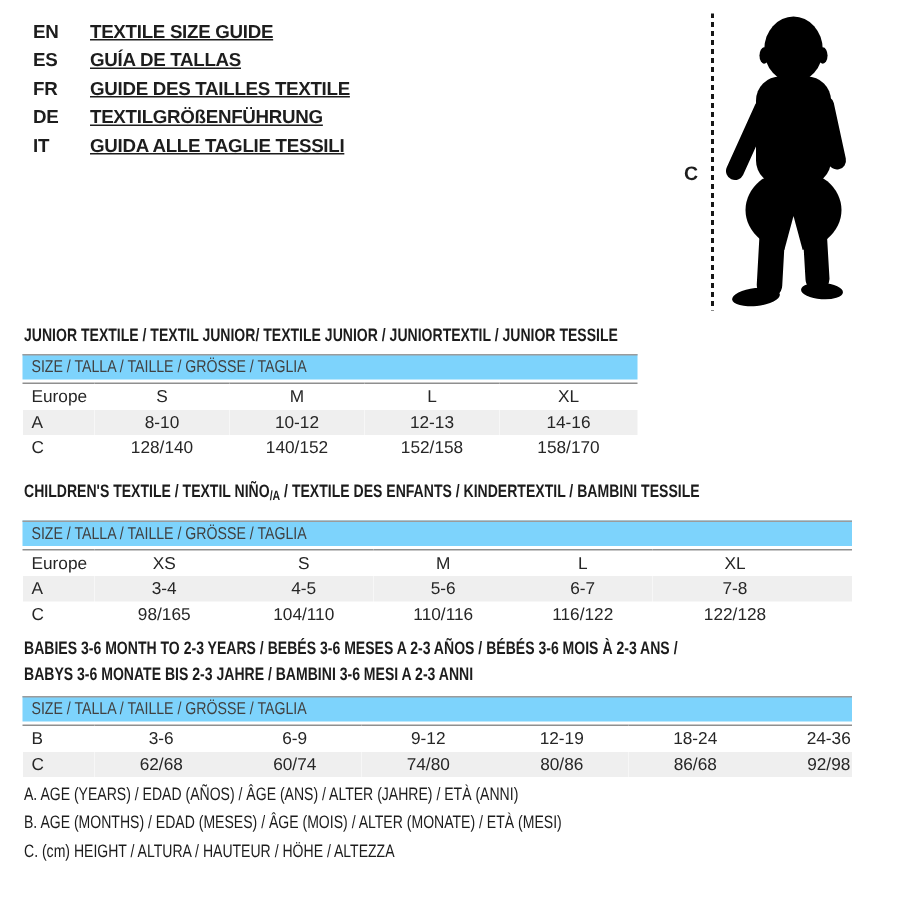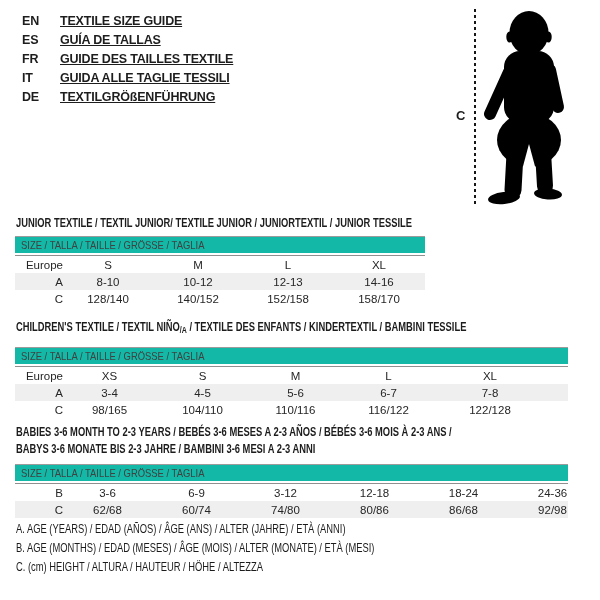--- a/index.html
+++ b/index.html
@@ -23,30 +23,30 @@
   .cond{display:inline-block;transform:scaleX(0.78);transform-origin:0 50%;white-space:nowrap;}
   .tbl-title{
     position:absolute;font-weight:bold;font-size:12px;color:#1c1c1c;
     white-space:nowrap;transform:scaleX(0.78);transform-origin:0 0;line-height:16px;
   }
   .tbl-title .sub{font-size:9px;vertical-align:-2px;}
   .t3-title-line{line-height:17px;}
   
   .tblwrap{position:absolute;}
   .size-bar{
-    height:17px;line-height:17px;background:#14b8a6;border-top:1px solid #9b9b9b;
+    height:17px;line-height:17px;background:#7dd3fc;border-top:1px solid #9b9b9b;
     padding-left:6px;font-size:11.5px;color:#414141;margin-bottom:2px;box-sizing:border-box;
   }
   .size-bar .cond{transform:scaleX(0.82);}
   table.size-table{
     border-collapse:collapse;table-layout:fixed;width:100%;
     border-top:1px solid #8f8f8f;font-size:11.5px;color:#262626;
   }
   table.size-table td{height:17px;text-align:center;padding:0;overflow:hidden;}
-  table.size-table td.rowlabel{text-align:right;padding-left:6px;}
+  table.size-table td.rowlabel{text-align:left;padding-left:6px;}
   table.size-table tr:nth-child(2){background:#efefef;}
   .t1{left:15px;top:236px;width:410px;}
   .t2{left:15px;top:347px;width:582px;}
   .t3{left:15px;top:464px;width:582px;}
   .t2 td:last-child{padding-right:52px;}
   
   .legend{position:absolute;left:16px;top:520px;font-weight:normal;font-size:12px;color:#1c1c1c;}
   .legend-line{display:block;line-height:19px;transform:scaleX(0.78);transform-origin:0 50%;white-space:nowrap;}
 </style>
 </head>
@@ -61,26 +61,26 @@
     </div>
     <div class="lang-row">
       <span class="lang-code">ES</span>
       <span class="lang-label">GUÍA DE TALLAS</span>
     </div>
     <div class="lang-row">
       <span class="lang-code">FR</span>
       <span class="lang-label">GUIDE DES TAILLES TEXTILE</span>
     </div>
     <div class="lang-row">
+      <span class="lang-code">DE</span>
+      <span class="lang-label">TEXTILGRÖßENFÜHRUNG</span>
+    </div>
+    <div class="lang-row">
       <span class="lang-code">IT</span>
       <span class="lang-label">GUIDA ALLE TAGLIE TESSILI</span>
-    </div>
-    <div class="lang-row">
-      <span class="lang-code">DE</span>
-      <span class="lang-label">TEXTILGRÖßENFÜHRUNG</span>
     </div>
   </div>
 
   <div class="measure-line"></div>
   <div class="measure-label">C</div>
   <svg class="baby" width="118" height="205" viewBox="0 0 118 205" aria-hidden="true">
     <g fill="#000000" stroke="none">
       <ellipse cx="61" cy="29" rx="19.5" ry="22"></ellipse>
       <ellipse cx="41.5" cy="33" rx="3.2" ry="5.5"></ellipse>
       <ellipse cx="80.5" cy="33" rx="3.2" ry="5.5"></ellipse>
@@ -194,22 +194,22 @@
           <col style="width:89px">
           <col style="width:89px">
           <col style="width:89px">
           <col style="width:89px">
         </colgroup>
       <tbody>
           <tr>
         <td class="rowlabel">B</td>
         <td>3-6</td>
         <td>6-9</td>
-        <td>3-12</td>
-        <td>12-18</td>
+        <td>9-12</td>
+        <td>12-19</td>
         <td>18-24</td>
         <td>24-36</td>
       </tr>
       <tr>
         <td class="rowlabel">C</td>
         <td>62/68</td>
         <td>60/74</td>
         <td>74/80</td>
         <td>80/86</td>
         <td>86/68</td>

